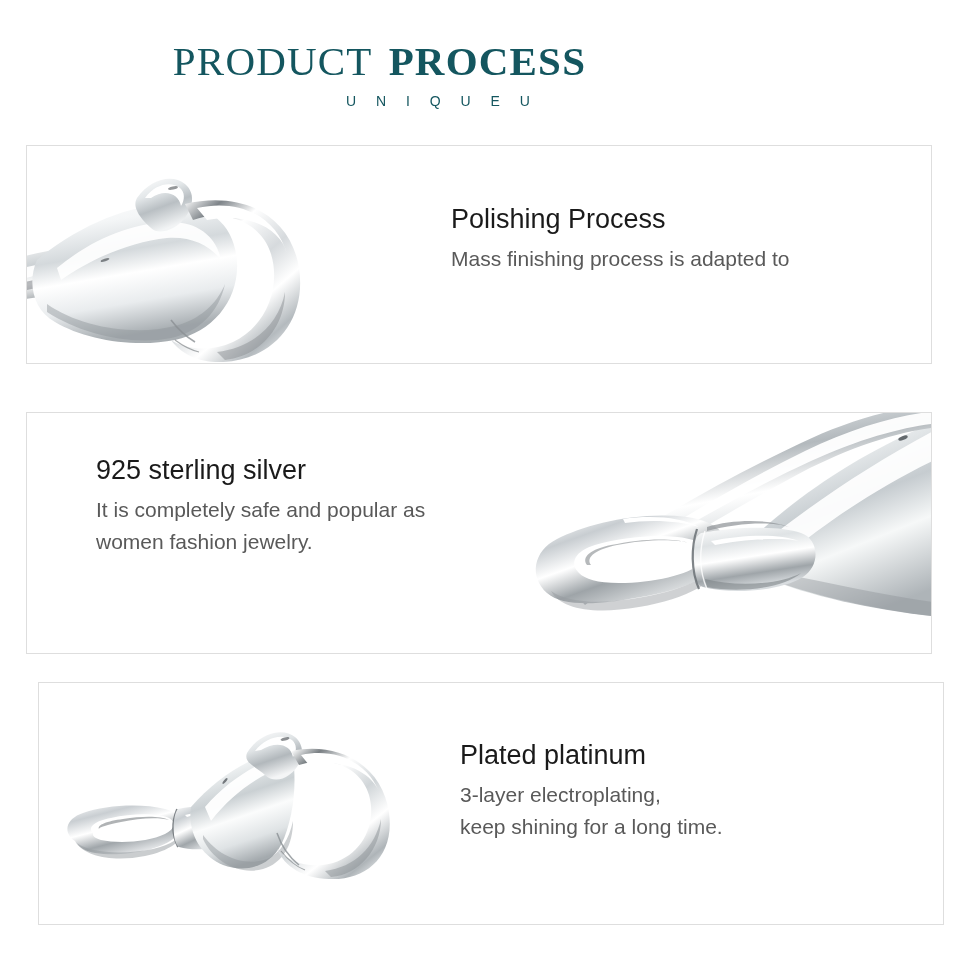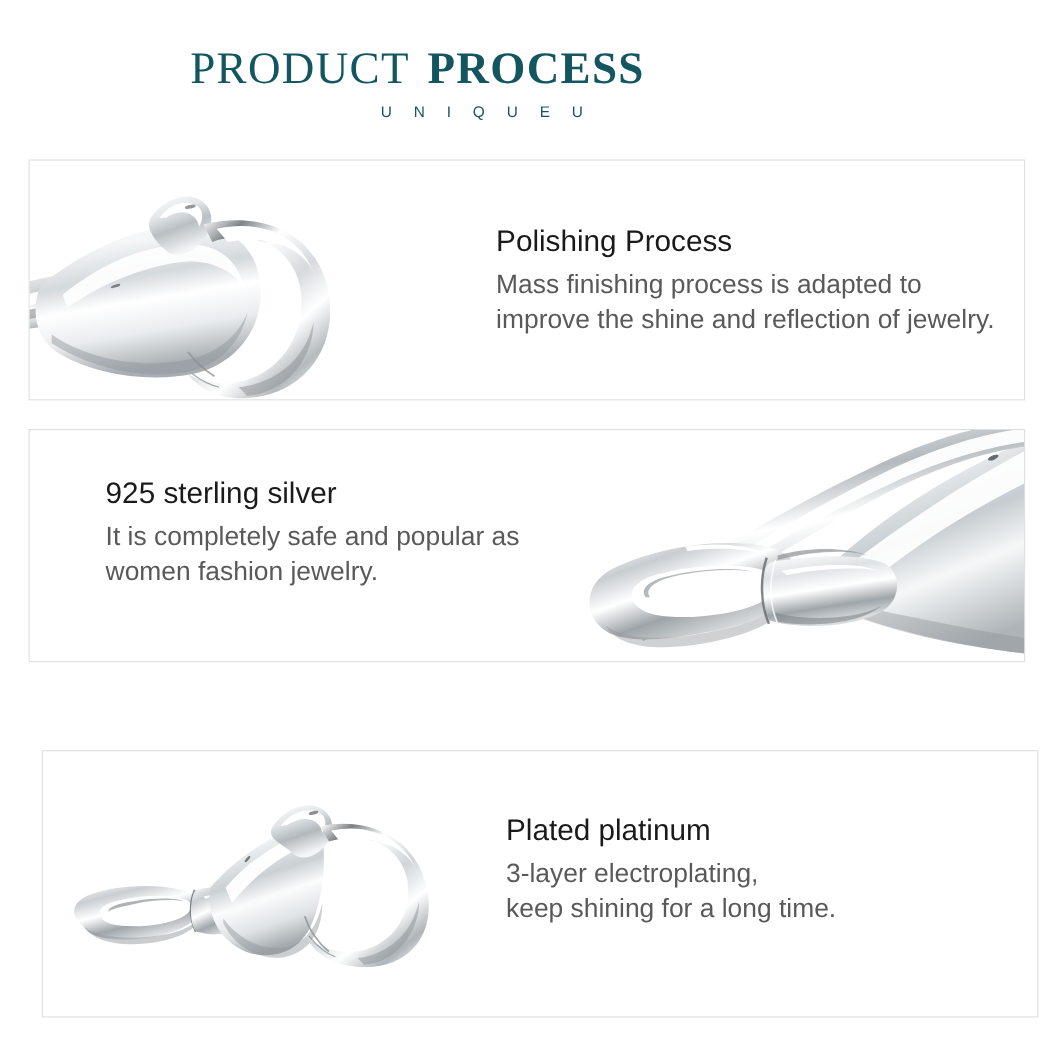--- a/index.html
+++ b/index.html
@@ -55,35 +55,35 @@
   .panel {
     position: absolute;
     left: 26px;
     width: 906px;
     border: 1px solid #dedede;
     background: #ffffff;
     box-sizing: border-box;
     overflow: hidden;
   }
   #panel-1 { top: 145px; height: 219px; }
-  #panel-2 { top: 390px; height: 212px; }
+  #panel-2 { top: 412px; height: 242px; }
   #panel-3 { top: 682px; height: 243px; margin-left: 12px; }
 
   
   .textblock { position: absolute; }
   .heading {
     font-size: 27px;
     font-weight: 400;
     color: #1a1a1a;
     line-height: 34px;
     white-space: nowrap;
     margin: 0 0 7px 0;
   }
   .bodyline {
-    font-size: 24px;
+    font-size: 21px;
     font-weight: 400;
     color: #595959;
     line-height: 32px;
     white-space: nowrap;
   }
 
   #text-1 { left: 424px; top: 56px; }
   #text-2 { left: 69px;  top: 40px; }
   #text-3 { left: 421px; top: 55px; }
 
@@ -169,21 +169,20 @@
       <path d="M232 188 C 268 184, 294 160, 300 128 C 300 162, 276 192, 240 196 Z" fill="#8b9094" opacity="0.5"></path>
 
       <path d="M186 156 C 192 164, 200 172, 210 178" fill="none" stroke="#8b9094" stroke-width="1.6" opacity="0.8"></path>
       <path d="M190 176 C 198 182, 206 186, 214 188" fill="none" stroke="#6f7478" stroke-width="1.2" opacity="0.6"></path>
     </svg>
   </div>
 
   <div class="textblock" id="text-1">
     <div class="heading">Polishing Process</div>
     <div class="bodyline">Mass finishing process is adapted to</div>
-    <div class="bodyline">improve the shine and reflection of jewelry.</div>
   </div>
 </div>
 
 <div class="panel" id="panel-2">
 
   <div class="textblock" id="text-2">
     <div class="heading">925 sterling silver</div>
     <div class="bodyline">It is completely safe and popular as</div>
     <div class="bodyline">women fashion jewelry.</div>
   </div>

